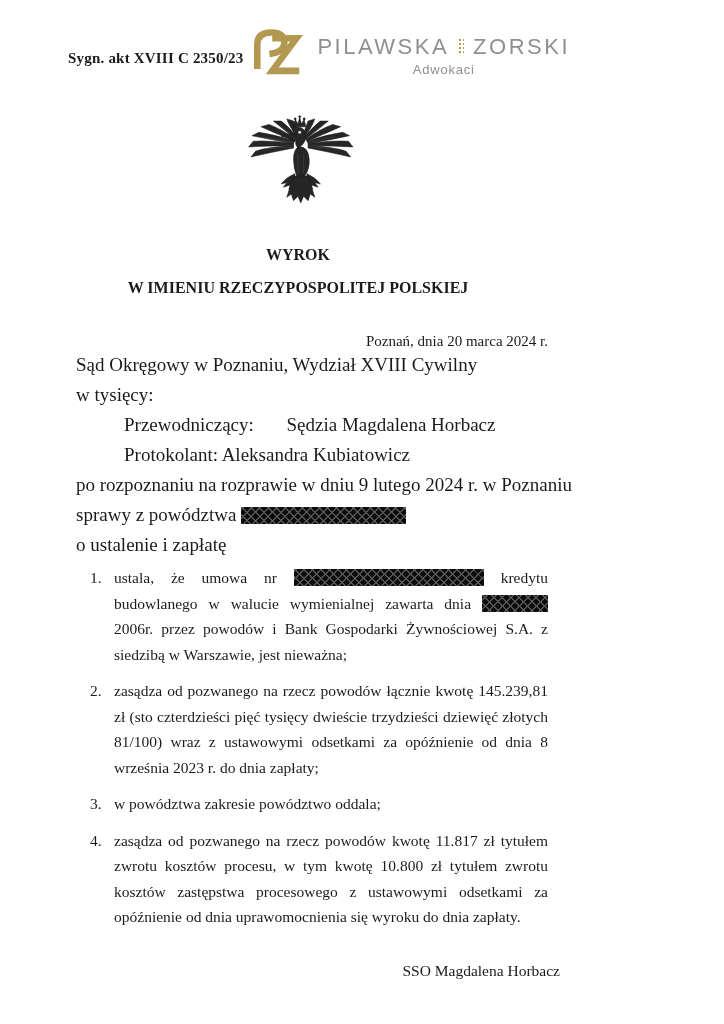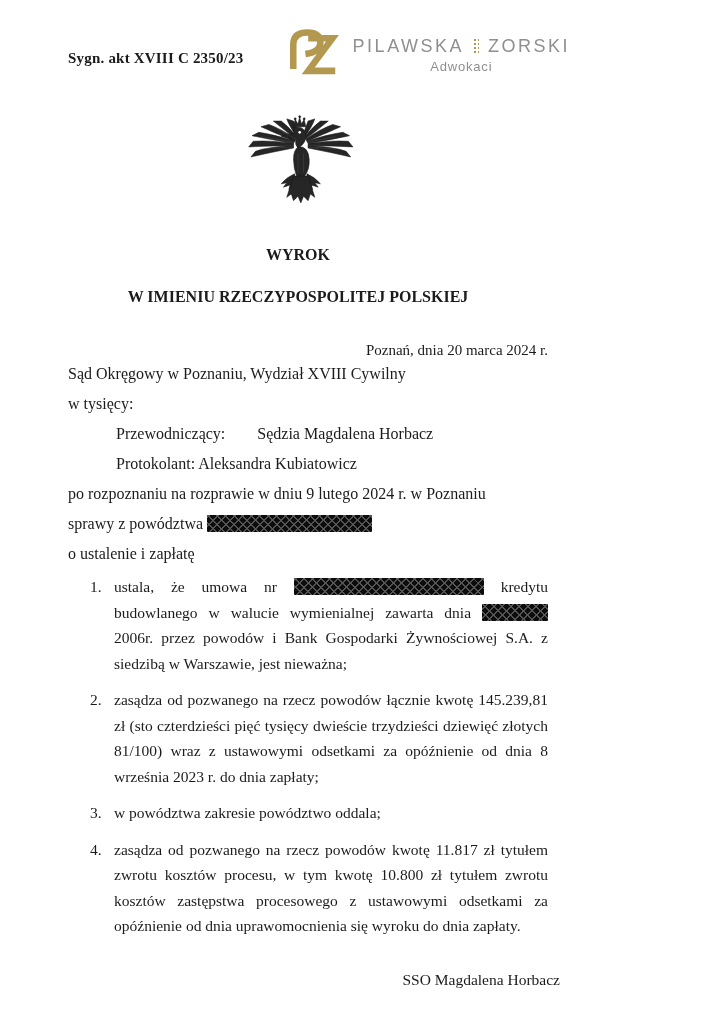--- a/index.html
+++ b/index.html
@@ -14,35 +14,35 @@
   }
   
   .header{
     display:flex;justify-content:space-between;align-items:flex-start;
     padding:26px 26px 0 68px;
   }
   .case-no{font-weight:bold;font-size:15px;margin-top:24px;letter-spacing:.2px;}
   .logo{display:flex;align-items:center;font-family:"Liberation Sans", sans-serif;}
   .logo-mark{width:56px;height:58px;margin-right:14px;}
   .logo-text{display:flex;flex-direction:column;align-items:center;}
-  .logo-names{display:flex;align-items:center;font-size:18px;letter-spacing:2.5px;color:#8f8f8f;font-weight:400;}
+  .logo-names{display:flex;align-items:center;font-size:22px;letter-spacing:2.5px;color:#8f8f8f;font-weight:400;}
   .logo-dots{
     width:6px;height:17px;margin:0 9px;
     background-image:radial-gradient(#b3994f 1px, rgba(0,0,0,0) 1.2px);
     background-size:4px 4px;
   }
   .logo-sub{font-size:13px;color:#8f8f8f;letter-spacing:.8px;margin-top:2px;text-align:right;}
   
   .emblem{width:112px;height:124px;margin:16px auto 0;display:block;}
   
   .title{ text-align:center;margin-top:22px;font-weight:bold;font-size:16px;}
-  .title .t1{margin-bottom:24px;}
+  .title .t1{margin-bottom:15px;}
   
   .date-line{ text-align:right;padding-right:48px;margin-top:36px;font-size:15px;}
-  .body-block{padding:0 48px 0 68px;font-size:16px;}
+  .body-block{padding:0 48px 0 68px;font-size:19px;margin-left:8px;}
   .bline{line-height:30px;white-space:nowrap;}
   .indent{padding-left:48px;}
   .lbl-gap{margin-right:28px;}
   
   .redact{
     display:inline-block;height:17px;vertical-align:-3px;
     background-color:#0c0c0c;
     background-image:
       repeating-linear-gradient(45deg, rgba(90,90,90,.9) 0 1.3px, rgba(0,0,0,0) 1.3px 6px),
       repeating-linear-gradient(-45deg, rgba(90,90,90,.9) 0 1.3px, rgba(0,0,0,0) 1.3px 6px);

